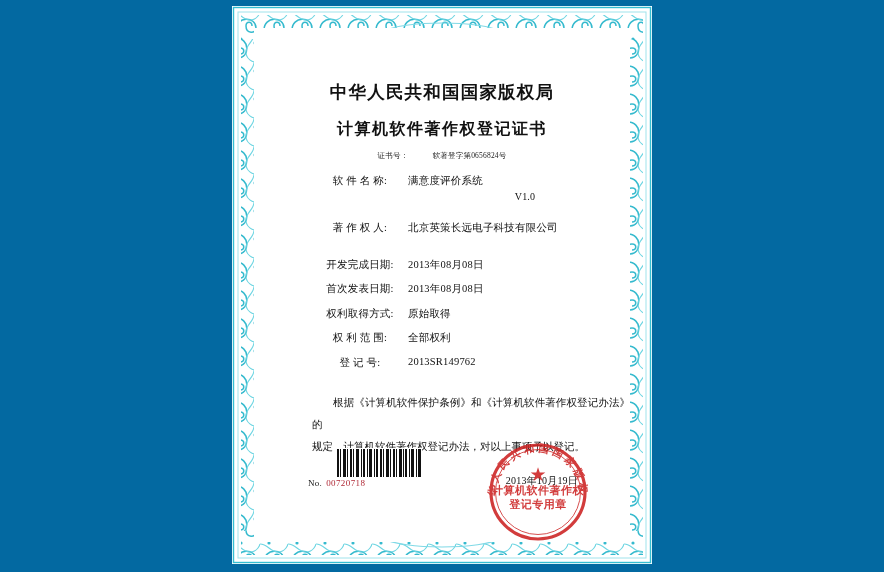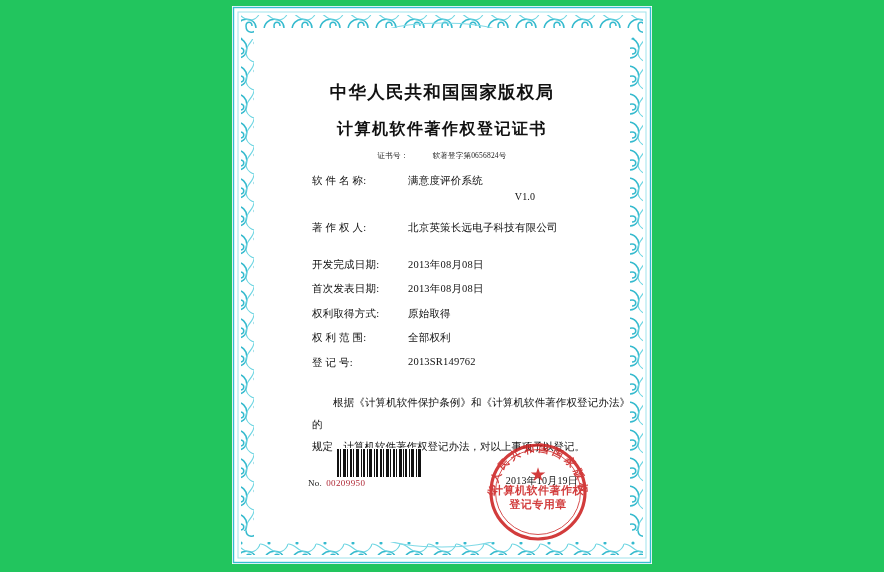--- a/index.html
+++ b/index.html
@@ -11,21 +11,21 @@
     width: 884px;
     height: 572px;
     font-family: "Liberation Serif", serif;
     overflow: hidden;
   }
 
   #certificate-page {
     position: relative;
     width: 884px;
     height: 572px;
-    background: #22c55e;
+    background: #0369a1;
   }
 
   
   .cert-frame {
     position: absolute;
     left: 232px;
     top: 6px;
     width: 420px;
     height: 558px;
     background: #ffffff;
@@ -99,20 +99,21 @@
     margin-bottom: 10.5px;
   }
   .field-row.tight {
     margin-bottom: 7px;
   }
   .field-label {
     width: 96px;
     flex: 0 0 96px;
     white-space: pre;
     letter-spacing: 0.2px;
+    text-align: center;
   }
   .field-value {
     flex: 1 1 auto;
     letter-spacing: 0.2px;
   }
   .field-value .value-sub {
     display: block;
     margin-top: 3px;
     font-family: "Liberation Serif", serif;
     font-size: 10px;
@@ -316,21 +317,21 @@
               <rect x="69" y="1" width="2" height="28"></rect>
             <rect x="73" y="1" width="1" height="28"></rect>
               <rect x="75" y="1" width="3" height="28"></rect>
             <rect x="80" y="1" width="1" height="28"></rect>
               <rect x="82" y="1" width="3" height="28"></rect>
           </g>
         </svg>
       </div>
 
       <div class="footer-no">
-        <span>No.</span><span class="no-value">00209950</span>
+        <span>No.</span><span class="no-value">00720718</span>
       </div>
 
       <div class="footer-date">2013年10月19日</div>
 
       <div class="seal">
         <svg width="112" height="112" viewBox="0 0 112 112" xmlns="http://www.w3.org/2000/svg">
           <defs>
             <path id="sealArc" d="M 56,56 m -42,0 a 42,42 0 1,1 84,0"></path>
             <path id="sealArcTop" d="M 14,58 a 42,42 0 0 1 84,0"></path>
           </defs>

